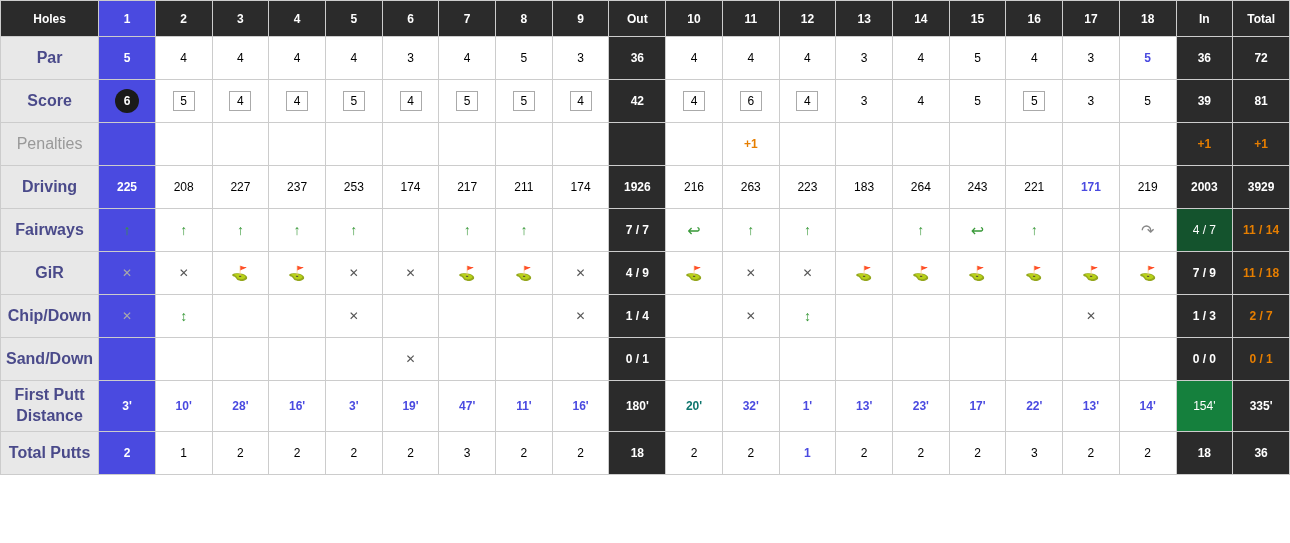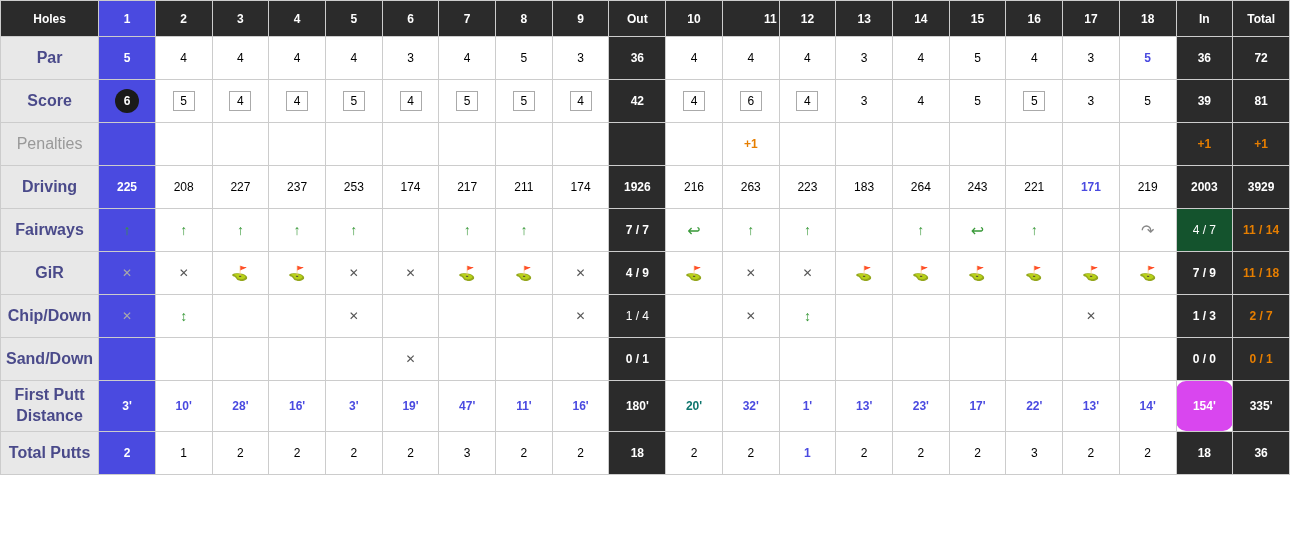--- a/index.html
+++ b/index.html
@@ -59,21 +59,21 @@
       <th style="width:52px;">2</th>
       <th style="width:52px;">3</th>
       <th style="width:52px;">4</th>
       <th style="width:52px;">5</th>
       <th style="width:52px;">6</th>
       <th style="width:52px;">7</th>
       <th style="width:52px;">8</th>
       <th style="width:52px;">9</th>
       <th style="background:#2b2b2b;color:#fff;width:52px;">Out</th>
       <th style="width:52px;">10</th>
-      <th style="width:52px;text-align:right;">11</th>
+      <th style="width:52px;">11</th>
       <th style="width:52px;">12</th>
       <th style="width:52px;">13</th>
       <th style="width:52px;">14</th>
       <th style="width:52px;">15</th>
       <th style="width:52px;">16</th>
       <th style="width:52px;">17</th>
       <th style="width:52px;">18</th>
       <th style="background:#2b2b2b;color:#fff;width:52px;">In</th>
       <th style="background:#2b2b2b;color:#fff;width:52px;">Total</th>
     </tr>
@@ -234,21 +234,21 @@
       <td class="row-label">Chip/Down</td>
       <td style="background:#4a4ae0;"><span class="x-mark" style="color:#aaa;">✕</span></td>
       <td><span style="color:#3a9a3a;font-size:14px;">↕</span></td>
       <td></td>
       <td></td>
       <td><span class="x-mark">✕</span></td>
       <td></td>
       <td></td>
       <td></td>
       <td><span class="x-mark">✕</span></td>
-      <td style="background:#2b2b2b;color:#fff;font-weight:normal;">1 / 4</td>
+      <td style="background:#2b2b2b;color:#fff;font-weight:bold;">1 / 4</td>
       <td></td>
       <td><span class="x-mark">✕</span></td>
       <td><span style="color:#3a9a3a;font-size:14px;">↕</span></td>
       <td></td>
       <td></td>
       <td></td>
       <td></td>
       <td><span class="x-mark">✕</span></td>
       <td></td>
       <td style="background:#2b2b2b;color:#fff;font-weight:bold;">1 / 3</td>
@@ -294,21 +294,21 @@
       <td style="background:#2b2b2b;color:#fff;font-weight:bold;">180'</td>
       <td style="color:#0f766e;font-weight:bold;">20'</td>
       <td style="color:#4a4ae0;font-weight:bold;">32'</td>
       <td style="color:#4a4ae0;font-weight:bold;">1'</td>
       <td style="color:#4a4ae0;font-weight:bold;">13'</td>
       <td style="color:#4a4ae0;font-weight:bold;">23'</td>
       <td style="color:#4a4ae0;font-weight:bold;">17'</td>
       <td style="color:#4a4ae0;font-weight:bold;text-align:center;">22'</td>
       <td style="color:#4a4ae0;font-weight:bold;">13'</td>
       <td style="color:#4a4ae0;font-weight:bold;">14'</td>
-      <td style="background:#d946ef;color:#fff;font-weight:bold;border-radius:10px;">154'</td>
+      <td style="background:#15803d;color:#fff;font-weight:normal;">154'</td>
       <td style="background:#2b2b2b;color:#fff;font-weight:bold;">335'</td>
     </tr>
 
     <tr>
       <td class="row-label">Total Putts</td>
       <td style="background:#4a4ae0;color:#fff;font-weight:bold;">2</td>
       <td>1</td>
       <td>2</td>
       <td>2</td>
       <td>2</td>

